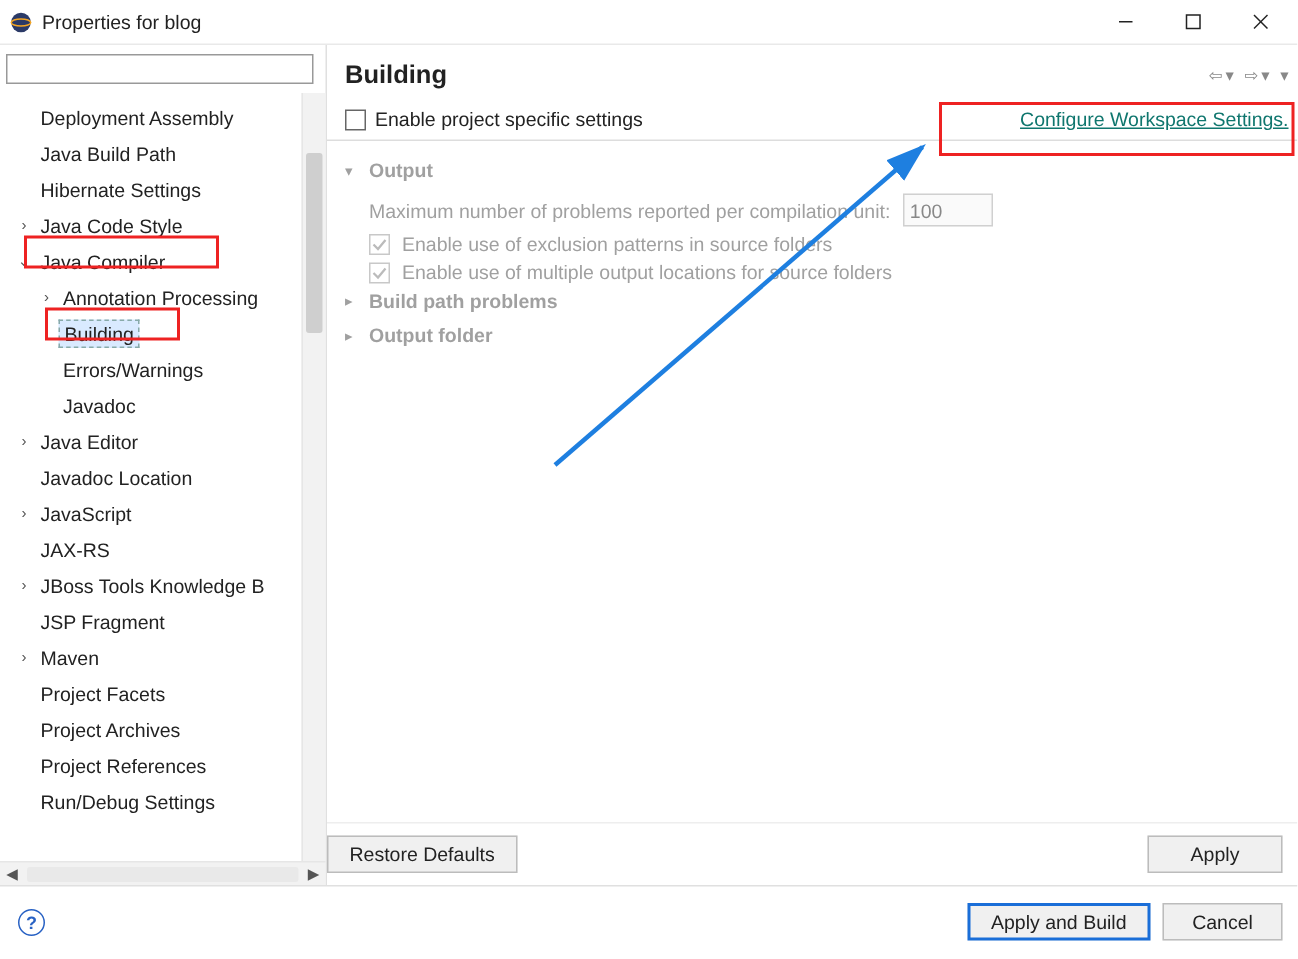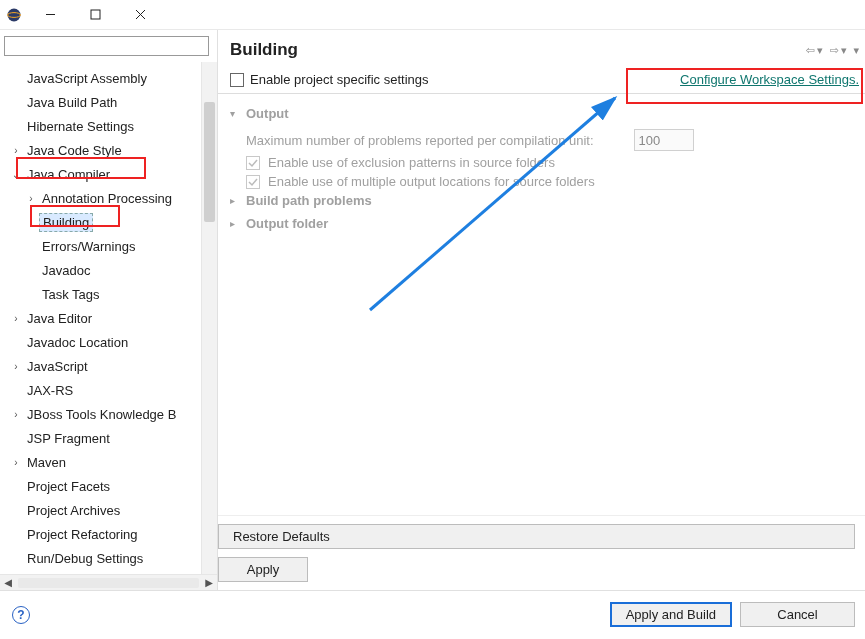--- a/index.html
+++ b/index.html
@@ -36,42 +36,43 @@
   .linkbar .chkl { flex: 1; }
   .linkbar a { color: #0f766e; text-decoration: underline; }
   .body { padding: 8px 12px 0 12px; flex: 1; color: #a0a0a0; }
   .sect { display: flex; align-items: center; margin: 4px 0 8px 0; }
   .sect .tw { width: 12px; font-size: 10px; margin-right: 4px; color: #a0a0a0;}
   .sect .sl { font-weight: 600; }
   .sectbody { padding-left: 16px; }
   .frow { display: flex; align-items: center; margin: 4px 0; gap: 8px;}
   .frow .dchk { width: 14px; height: 14px; border: 1px solid #c8c8c8; display: flex; align-items: center; justify-content: center; }
   .frow .dchk svg { stroke: #bbb; }
-  .frow input[type=text]{ width: 60px; height: 22px; border: 1px solid #d0d0d0; background: #fafafa; color: #888; padding: 1px 4px; font-size: 13px; margin-left: 32px;}
-  .mainbtns { display: flex; justify-content: flex-start; gap: 8px; padding: 8px 10px 8px 0; border-top: 1px solid #eee; flex-direction: column;}
+  .frow input[type=text]{ width: 60px; height: 22px; border: 1px solid #d0d0d0; background: #fafafa; color: #888; padding: 1px 4px; font-size: 13px;}
+  .mainbtns { display: flex; justify-content: space-between; gap: 8px; padding: 8px 10px 8px 0; border-top: 1px solid #eee;}
   .btn { height: 25px; padding: 0 14px; background: #f0f0f0; border: 1px solid #bcbcbc; font-size: 13px; display: flex; align-items: center; }
   .footer { height: 48px; display: flex; align-items: center; border-top: 1px solid #e0e0e0; padding: 0 10px 0 12px; }
   .help { width: 18px; height: 18px; border: 1.5px solid #2962c4; border-radius: 50%; display: flex; align-items: center; justify-content: center; color: #2962c4; font-weight: 700; font-size: 12px;}
   .footer .spacer { flex:1; }
   .btn.primary { border: 2px solid #1a6ed8; }
 
   
   .redbox { position: absolute; border: 2px solid #e22; pointer-events: none; }
   .arrow-svg { position: absolute; pointer-events: none; }
 </style>
 </head>
 <body>
 
 <div class="titlebar">
   <span class="title-icon">
     <svg viewBox="0 0 16 16" width="16" height="16">
         <circle cx="8" cy="8" r="6.5" fill="#2b3a67"></circle>
         <ellipse cx="8" cy="8" rx="6.5" ry="2.4" fill="none" stroke="#f5a623" stroke-width="1"></ellipse>
       </svg>
   </span>
+  <span class="title-text">Properties for blog</span>
   <div class="winbtn">
       <svg width="11" height="11">
         <line x1="1" y1="5.5" x2="10" y2="5.5" stroke-width="1"></line>
       </svg>
     </div>
   <div class="winbtn">
       <svg width="11" height="11">
         <rect x="1" y="1" width="9" height="9" fill="none" stroke-width="1"></rect>
       </svg>
     </div>
@@ -85,21 +86,21 @@
 
 <div class="app">
   <div class="sidebar">
     <div class="filterbox">
       <input type="text" placeholder="" style="">
     </div>
     <div class="tree-wrap">
       <div class="tree" id="tree">
           <div class="row">
             <span class="twisty"></span>
-            <span class="label">JavaScript Assembly</span>
+            <span class="label">Deployment Assembly</span>
           </div>
           <div class="row">
             <span class="twisty"></span>
             <span class="label">Java Build Path</span>
           </div>
           <div class="row">
             <span class="twisty"></span>
             <span class="label">Hibernate Settings</span>
           </div>
           <div class="row">
@@ -119,24 +120,20 @@
             <span class="label">Building</span>
           </div>
           <div class="row ind1">
             <span class="twisty"></span>
             <span class="label">Errors/Warnings</span>
           </div>
           <div class="row ind1">
             <span class="twisty"></span>
             <span class="label">Javadoc</span>
           </div>
-          <div class="row ind1">
-            <span class="twisty"></span>
-            <span class="label">Task Tags</span>
-          </div>
           <div class="row">
             <span class="twisty">›</span>
             <span class="label">Java Editor</span>
           </div>
           <div class="row">
             <span class="twisty"></span>
             <span class="label">Javadoc Location</span>
           </div>
           <div class="row">
             <span class="twisty">›</span>
@@ -161,21 +158,21 @@
           <div class="row">
             <span class="twisty"></span>
             <span class="label">Project Facets</span>
           </div>
           <div class="row">
             <span class="twisty"></span>
             <span class="label">Project Archives</span>
           </div>
           <div class="row">
             <span class="twisty"></span>
-            <span class="label">Project Refactoring</span>
+            <span class="label">Project References</span>
           </div>
           <div class="row">
             <span class="twisty"></span>
             <span class="label">Run/Debug Settings</span>
           </div>
         </div>
       <div class="vscroll">
           <div class="thumb"></div>
         </div>
     </div>
@@ -243,21 +240,21 @@
       <div class="btn" style="width:90px;justify-content:center;">Apply</div>
     </div>
   </div>
 </div>
 
 <div class="footer">
   <div class="help">?</div>
   <div class="spacer"></div>
   <div class="btn primary">Apply and Build</div>
   <div style="width:8px"></div>
-  <div class="btn" style="width:115px;justify-content:center;">Cancel</div>
+  <div class="btn" style="width:80px;justify-content:center;">Cancel</div>
 </div>
 
 <div class="redbox" style="left:16px; top:157px; width:130px; height:22px;"></div>
 <div class="redbox" style="left:30px; top:205px; width:90px; height:22px;"></div>
 <div class="redbox" style="left:626px; top:68px; width:237px; height:36px;"></div>
 <svg class="arrow-svg" style="left:360px; top:80px; width:280px; height:240px;">
   <defs>
       <marker id="ah" markerWidth="10" markerHeight="10" refX="8" refY="3" orient="auto">
         <path d="M0,0 L9,3 L0,6 Z" fill="#1e7fe0"></path>
       </marker>

